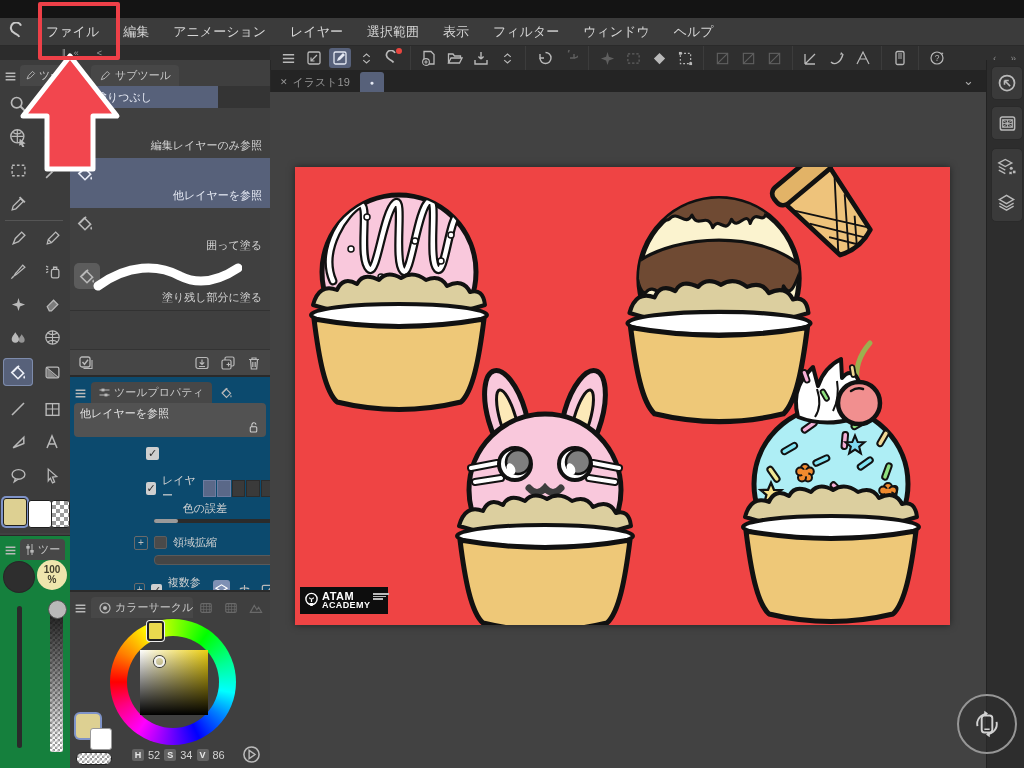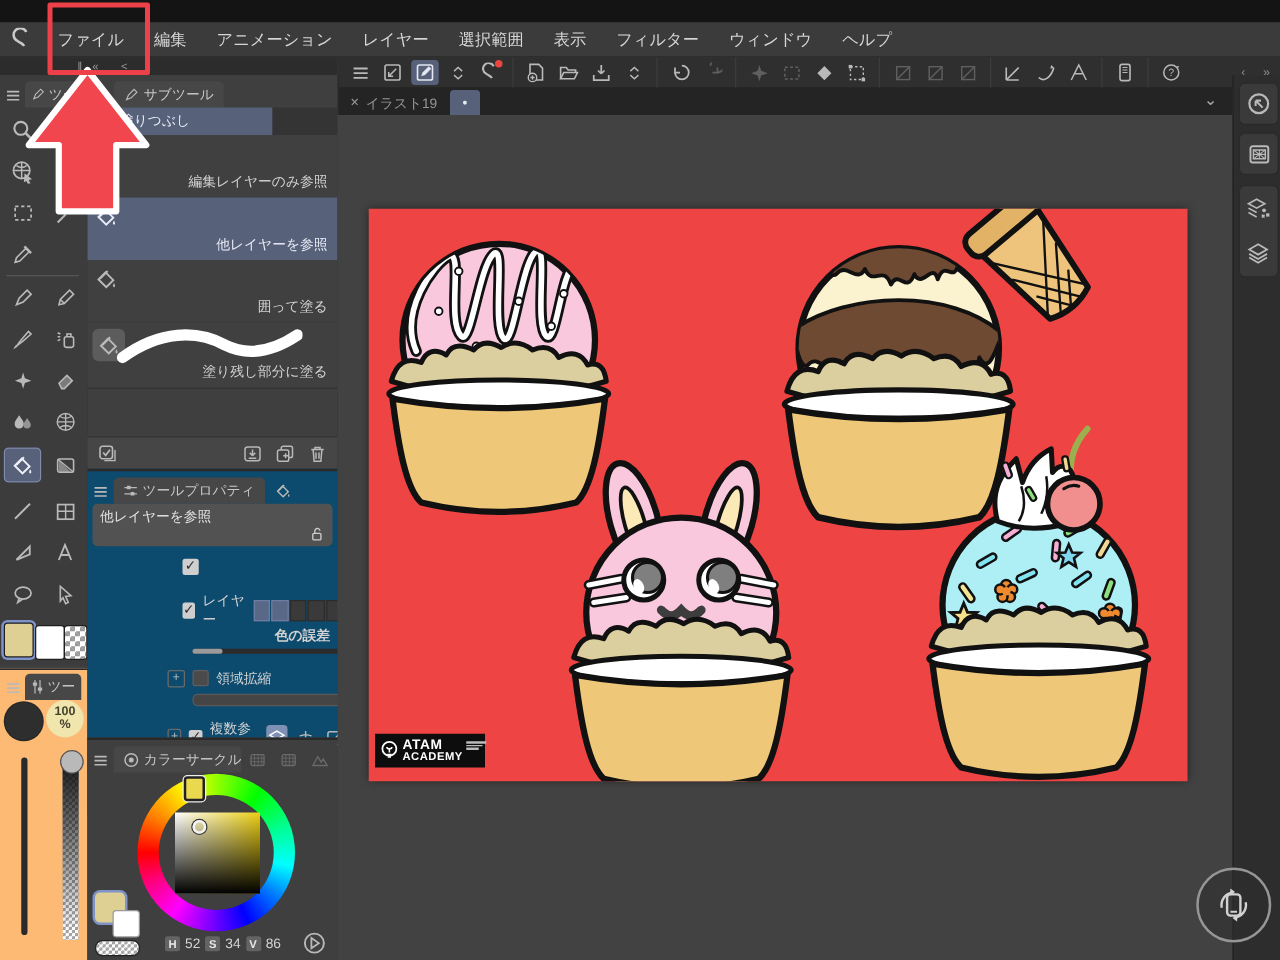--- a/index.html
+++ b/index.html
@@ -656,21 +656,21 @@
             <use href="#s-objsel"></use>
           </svg>
         </span>
       </div>
 
     <div class="swatch" style="left:3px;top:438px;background:#ddd092;box-shadow:0 0 0 2px #7f93c8"></div>
     <div class="swatch" style="left:28px;top:440px;background:#ffffff"></div>
     <div class="swatch checker" style="left:51px;top:440px;width:17px"></div>
   </div>
 
-  <div class="abs" style="left:0;top:535px;width:70px;height:233px;background:#fdba74;border-top:1px solid #2a2a2a;border-right:1px solid #2d2d2d;">
+  <div class="abs" style="left:0;top:535px;width:70px;height:233px;background:#15803d;border-top:1px solid #2a2a2a;border-right:1px solid #2d2d2d;">
     <div class="phead" style="left:2px;top:0;width:66px;">
       <span class="icon" style="margin:0 3px 3px 2px">
           <svg width="13" height="13">
             <use href="#s-burger"></use>
           </svg>
         </span>
       <div class="ptab" style="max-width:42px;padding:0 5px;gap:3px">
         <span class="icon">
             <svg width="10" height="11" viewBox="0 0 10 11">
               <path d="M3 0v11M7 0v11" stroke="currentColor"></path>
@@ -813,21 +813,21 @@
       <div class="tp-row" style="top:96px">
         <span class="cb">✓</span>
         <span>レイヤー</span>
         <span class="gapbox on"></span>
           <span class="gapbox on" style="margin-left:-5px"></span>
           <span class="gapbox" style="margin-left:-5px"></span>
           <span class="gapbox" style="margin-left:-5px"></span>
           <span class="gapbox" style="margin-left:-5px"></span>
         <span class="icon" style="width:14px;height:17px;background:#4e4e4e;border-radius:2px;font-size:9px;color:#bbb">›</span>
       </div>
-      <div class="tp-row" style="top:124px;width:118px;justify-content:flex-end;font-weight:bold;">
+      <div class="tp-row" style="top:124px;width:118px;justify-content:center;">
         <span>色の誤差</span>
       </div>
       <span class="abs" style="left:230px;top:124px;font-size:11px;color:#d2d2d2;left:222px">10.0</span>
       <span class="abs icon" style="left:252px;top:123px">
           <svg width="11" height="14">
             <use href="#s-chevud"></use>
           </svg>
         </span>
       <div class="abs slider-track" style="left:84px;top:142px;width:150px;">
           <div class="slider-fill" style="width:24px"></div>

